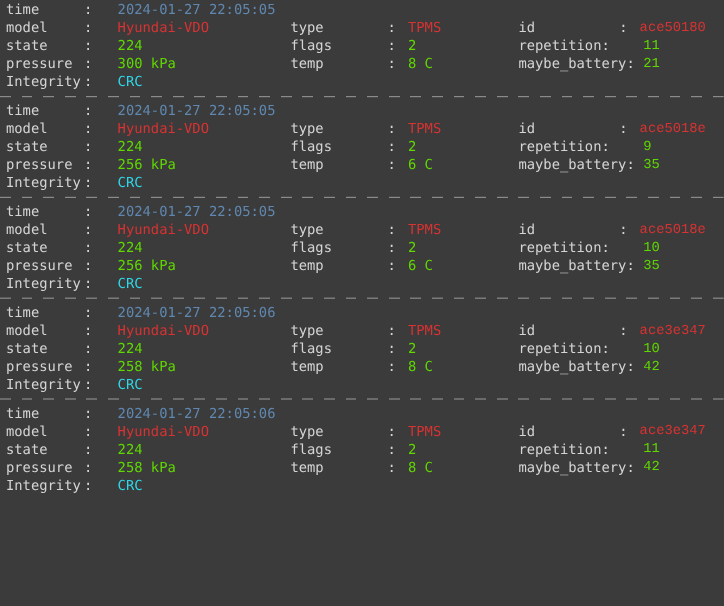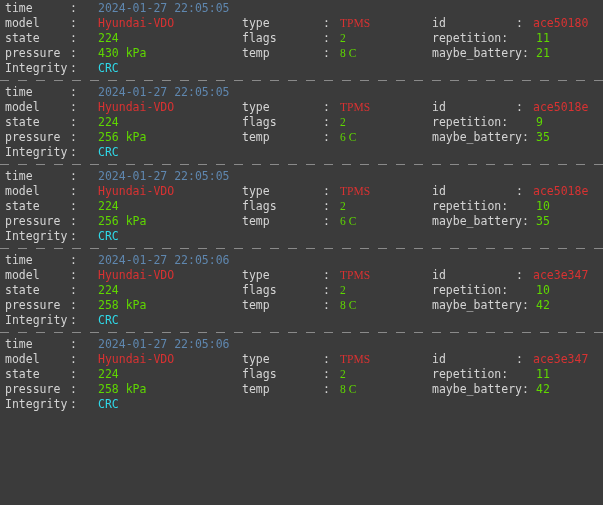--- a/index.html
+++ b/index.html
@@ -52,40 +52,40 @@
 
   .lbl { color: #d4d4d4; }
   .colon { color: #d4d4d4; }
 
   
   .c1 .colon { position: absolute; left: 65px; top: 0; }
   .c2 .colon { position: absolute; left: 81px; top: 0; }
   .c3 .colon { position: absolute; left: 84px; top: 0; }
 
   .c1 .val { position: absolute; left: 93px; top: 0; }
-  .c2 .val { position: absolute; left: 98px; top: 0; font-family: Liberation Serif, serif; }
-  .c3 .val { position: absolute; left: 101px; top: 0; }
+  .c2 .val { position: absolute; left: 98px; top: 0; }
+  .c3 .val { position: absolute; left: 101px; top: 0; font-family: Liberation Mono, monospace; }
 
   
   .c3.inlinecolon .val { position: absolute; left: 104px; top: 0; }
 
   .v-time   { color: #5f87af; }
   .v-red    { color: #d83232; }
   .v-green  { color: #5fd700; }
   .v-cyan   { color: #2fd8e8; }
 </style>
 </head>
 <body>
 
 <div id="terminal">
     <div class="record">
       <div class="row"><span class="cell c1"><span class="lbl">time</span><span class="colon">:</span><span class="val v-time">2024-01-27 22:05:05</span></span></div>
       <div class="row"><span class="cell c1"><span class="lbl">model</span><span class="colon">:</span><span class="val v-red">Hyundai-VDO</span></span><span class="cell c2"><span class="lbl">type</span><span class="colon">:</span><span class="val v-red">TPMS</span></span><span class="cell c3"><span class="lbl">id</span><span class="colon">:</span><span class="val v-red">ace50180</span></span></div>
       <div class="row"><span class="cell c1"><span class="lbl">state</span><span class="colon">:</span><span class="val v-green">224</span></span><span class="cell c2"><span class="lbl">flags</span><span class="colon">:</span><span class="val v-green">2</span></span><span class="cell c3 inlinecolon"><span class="lbl">repetition:</span><span class="val v-green">11</span></span></div>
-      <div class="row"><span class="cell c1"><span class="lbl">pressure</span><span class="colon">:</span><span class="val v-green">430 kPa</span></span><span class="cell c2"><span class="lbl">temp</span><span class="colon">:</span><span class="val v-green">8 C</span></span><span class="cell c3 inlinecolon"><span class="lbl">maybe_battery:</span><span class="val v-green">21</span></span></div>
+      <div class="row"><span class="cell c1"><span class="lbl">pressure</span><span class="colon">:</span><span class="val v-green">300 kPa</span></span><span class="cell c2"><span class="lbl">temp</span><span class="colon">:</span><span class="val v-green">8 C</span></span><span class="cell c3 inlinecolon"><span class="lbl">maybe_battery:</span><span class="val v-green">21</span></span></div>
       <div class="row"><span class="cell c1"><span class="lbl">Integrity</span><span class="colon">:</span><span class="val v-cyan">CRC</span></span></div>
     </div>
     <div class="record">
       <div class="separator"></div>
       <div class="row"><span class="cell c1"><span class="lbl">time</span><span class="colon">:</span><span class="val v-time">2024-01-27 22:05:05</span></span></div>
       <div class="row"><span class="cell c1"><span class="lbl">model</span><span class="colon">:</span><span class="val v-red">Hyundai-VDO</span></span><span class="cell c2"><span class="lbl">type</span><span class="colon">:</span><span class="val v-red">TPMS</span></span><span class="cell c3"><span class="lbl">id</span><span class="colon">:</span><span class="val v-red">ace5018e</span></span></div>
       <div class="row"><span class="cell c1"><span class="lbl">state</span><span class="colon">:</span><span class="val v-green">224</span></span><span class="cell c2"><span class="lbl">flags</span><span class="colon">:</span><span class="val v-green">2</span></span><span class="cell c3 inlinecolon"><span class="lbl">repetition:</span><span class="val v-green">9</span></span></div>
       <div class="row"><span class="cell c1"><span class="lbl">pressure</span><span class="colon">:</span><span class="val v-green">256 kPa</span></span><span class="cell c2"><span class="lbl">temp</span><span class="colon">:</span><span class="val v-green">6 C</span></span><span class="cell c3 inlinecolon"><span class="lbl">maybe_battery:</span><span class="val v-green">35</span></span></div>
       <div class="row"><span class="cell c1"><span class="lbl">Integrity</span><span class="colon">:</span><span class="val v-cyan">CRC</span></span></div>
     </div>

